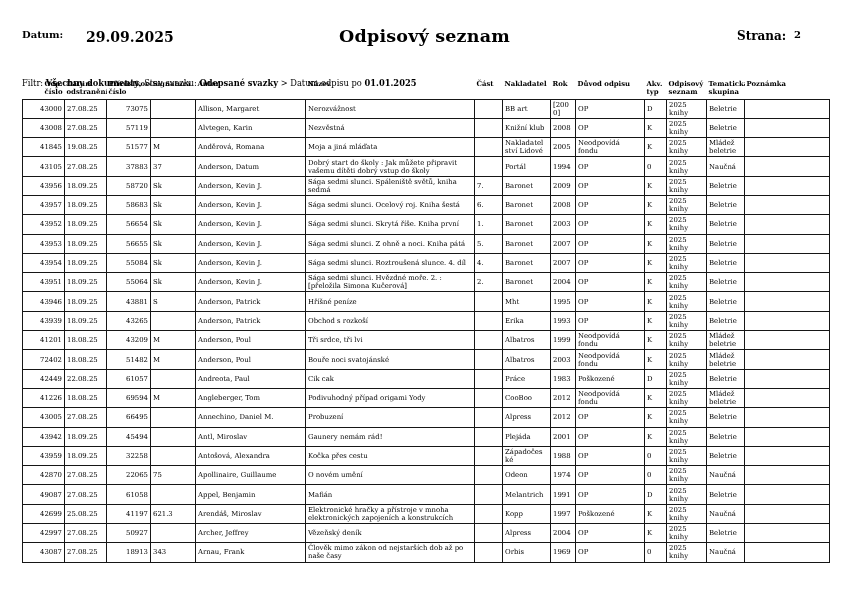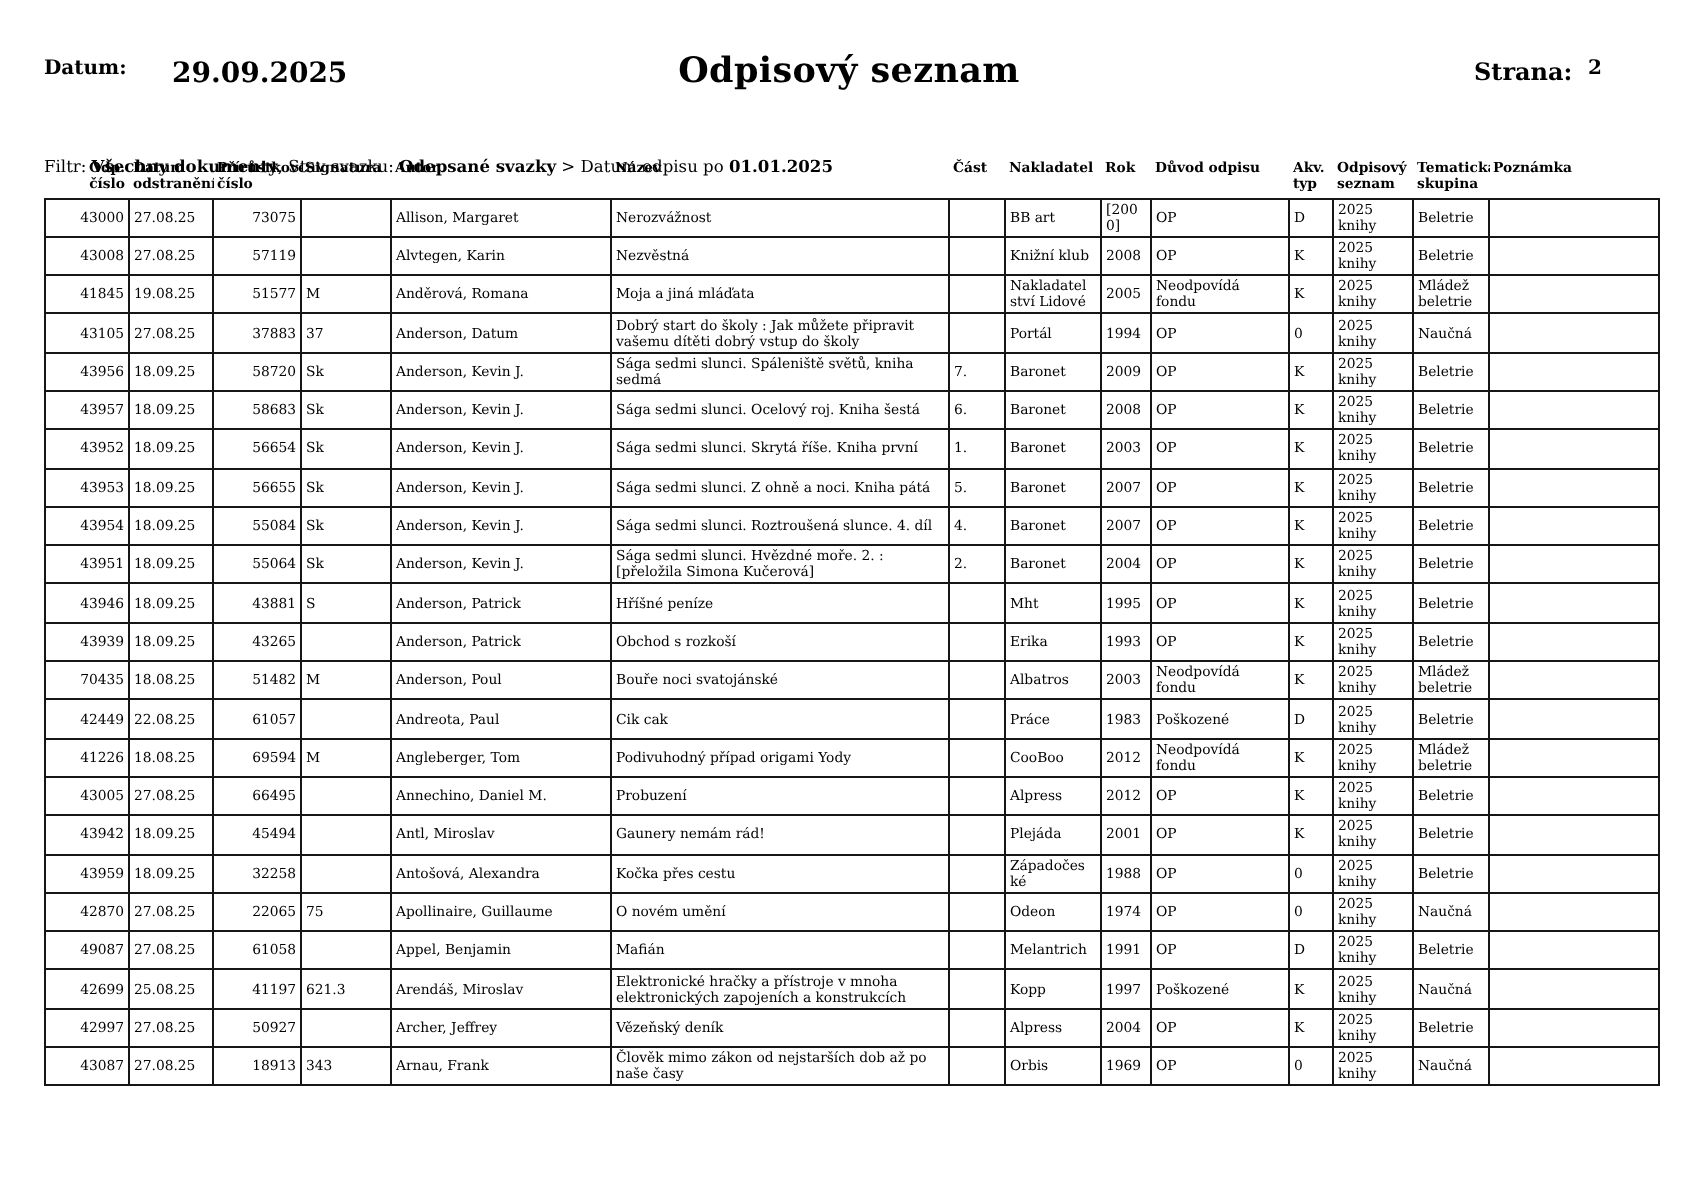--- a/index.html
+++ b/index.html
@@ -291,21 +291,39 @@
           <td>Erika</td>
           <td>1993</td>
           <td>OP</td>
           <td>K</td>
           <td>2025
 knihy</td>
           <td>Beletrie</td>
           <td></td>
         </tr>
         <tr>
-          <td>70435</td>
+          <td>41201</td>
+          <td>18.08.25</td>
+          <td>43209</td>
+          <td>M</td>
+          <td>Anderson, Poul</td>
+          <td>Tři srdce, tři lvi</td>
+          <td></td>
+          <td>Albatros</td>
+          <td>1999</td>
+          <td>Neodpovídá fondu</td>
+          <td>K</td>
+          <td>2025
+knihy</td>
+          <td>Mládež
+beletrie</td>
+          <td></td>
+        </tr>
+        <tr>
+          <td>72402</td>
           <td>18.08.25</td>
           <td>51482</td>
           <td>M</td>
           <td>Anderson, Poul</td>
           <td>Bouře noci svatojánské</td>
           <td></td>
           <td>Albatros</td>
           <td>2003</td>
           <td>Neodpovídá fondu</td>
           <td>K</td>

